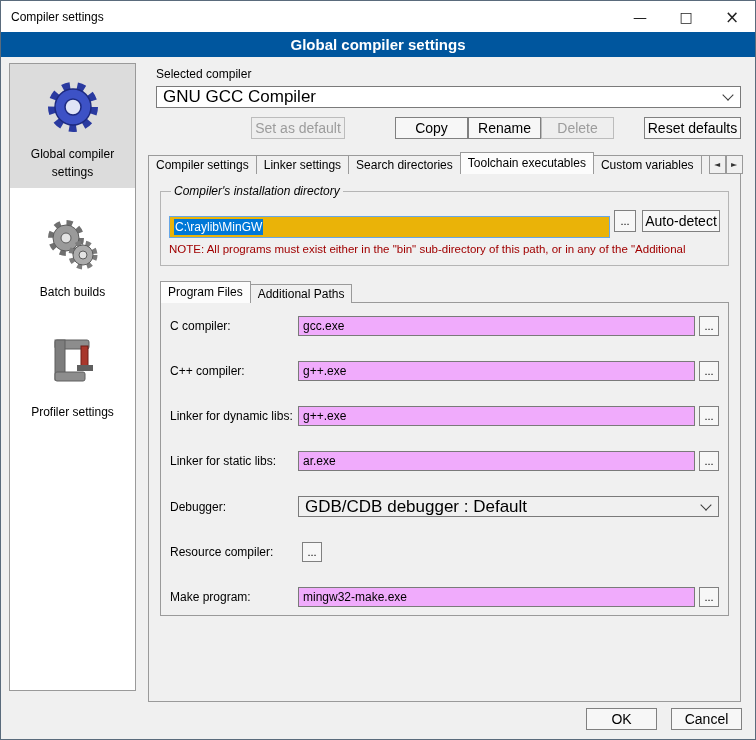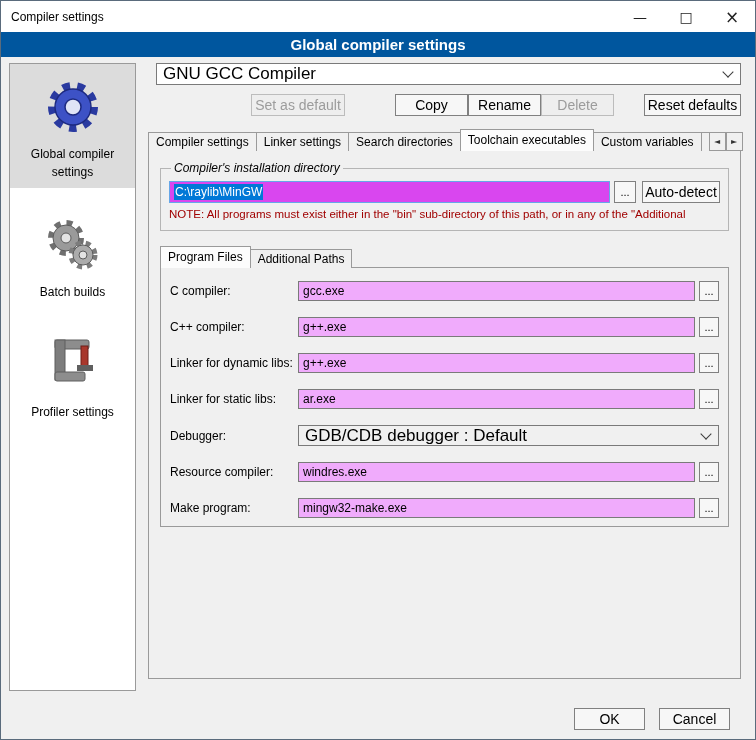--- a/index.html
+++ b/index.html
@@ -73,48 +73,48 @@
   }
   
   .tabpanel {
     border:1px solid #9a9a9a; background:#f0f0f0; margin:-1px 8px 0 2px;
     height:529px; padding:8px 11px; position:relative; z-index:1;
   }
   .groupbox { border:1px solid #b5b5b5; padding:6px 8px 10px; margin-top:2px; }
   .groupbox legend { font-size:12px; padding:0 3px; margin-left:2px;font-style:italic; }
   .dir-row { display:flex; align-items:center; }
   .dir-input {
-    flex:1; height:22px; background:#d946ef; border:1px solid #66a7e8; display:flex;
-    align-items:center; padding-left:4px; font-size:12px; overflow:hidden; cursor:text;
+    flex:1; height:22px; background:#eab308; border:1px solid #66a7e8; display:flex;
+    align-items:center; padding-left:4px; font-size:12px; overflow:hidden; cursor:text;margin-top:12px;
   }
   .dir-input .sel { background:#0078d7; color:#fff; padding:1px 1px; white-space:nowrap; }
   .mini-btn { width:22px; height:22px; margin-left:4px; font-size:11px; line-height:10px; }
   .btn-autodetect { width:78px; height:22px; margin-left:6px; }
   .note {
     color:#a00000; font-size:11.5px; margin-top:5px; white-space:nowrap; overflow:hidden;
   }
 
   
   .inner-tabstrip { display:flex; align-items:flex-end; margin-top:16px; height:21px; position:relative; z-index:2; }
   .inner-panel {
     border:1px solid #9a9a9a; margin-top:-1px; padding:13px 9px 6px; background:#f0f0f0;
     position:relative; z-index:1;
   }
-  .form-row { display:flex; align-items:center; margin-bottom:16px; }
+  .form-row { display:flex; align-items:center; margin-bottom:25px; }
   .form-row:last-child { margin-bottom:2px; }
   .field-label { width:128px; font-size:12px; flex:0 0 auto; }
   .field-input {
     flex:1; height:20px; border:1px solid #7a7a7a; background:#f0abfc; font-size:12px;
     font-family:"Liberation Sans", sans-serif; padding:0 4px;
   }
   .field-browse { width:20px; height:20px; margin-left:4px; font-size:11px; line-height:9px; }
   .field-combo { flex:1; height:21px; background:#f0f0f0; }
 
   
-  .footer { position:absolute; right:25px; bottom:9px; display:flex; }
+  .footer { position:absolute; right:13px; bottom:9px; display:flex; }
   .btn-ok { width:71px; margin-right:14px; }
   .btn-cancel { width:71px; }
 </style>
 </head>
 <body>
 
 <div class="window">
 
   <div class="titlebar">
     <span class="title">Compiler settings</span>
@@ -160,20 +160,21 @@
             <rect x="40" y="14" width="7" height="22" fill="#a8372c" stroke="#6d1f18"></rect>
             <rect x="36" y="33" width="16" height="6" fill="#5f5f5f"></rect>
           </svg>
         </span>
         <span class="lbl">Profiler settings</span>
       </div>
     </div>
 
     <div class="main">
 
+      <div class="sect-label">Selected compiler</div>
 
       <div class="combobox combo-main">
         <span class="cb-text">GNU GCC Compiler</span>
         <span class="chev"></span>
       </div>
 
       <div class="btn-row">
         <button class="btn disabled btn-setdefault" disabled="">Set as default</button>
         <button class="btn btn-copy" style="margin-left:50px;">Copy</button>
         <button class="btn btn-rename">Rename</button>
@@ -242,21 +243,20 @@
           <div class="form-row">
             <span class="field-label">Debugger:</span>
             <div class="combobox field-combo">
               <span class="cb-text">GDB/CDB debugger : Default</span>
               <span class="chev"></span>
             </div>
           </div>
 
           <div class="form-row">
             <span class="field-label">Resource compiler:</span>
-            <input class="field-input" value="windres.exe" style="">
             <button class="btn field-browse">...</button>
           </div>
 
           <div class="form-row">
             <span class="field-label">Make program:</span>
             <input class="field-input" value="mingw32-make.exe" style="">
             <button class="btn field-browse">...</button>
           </div>
 
         </div>

